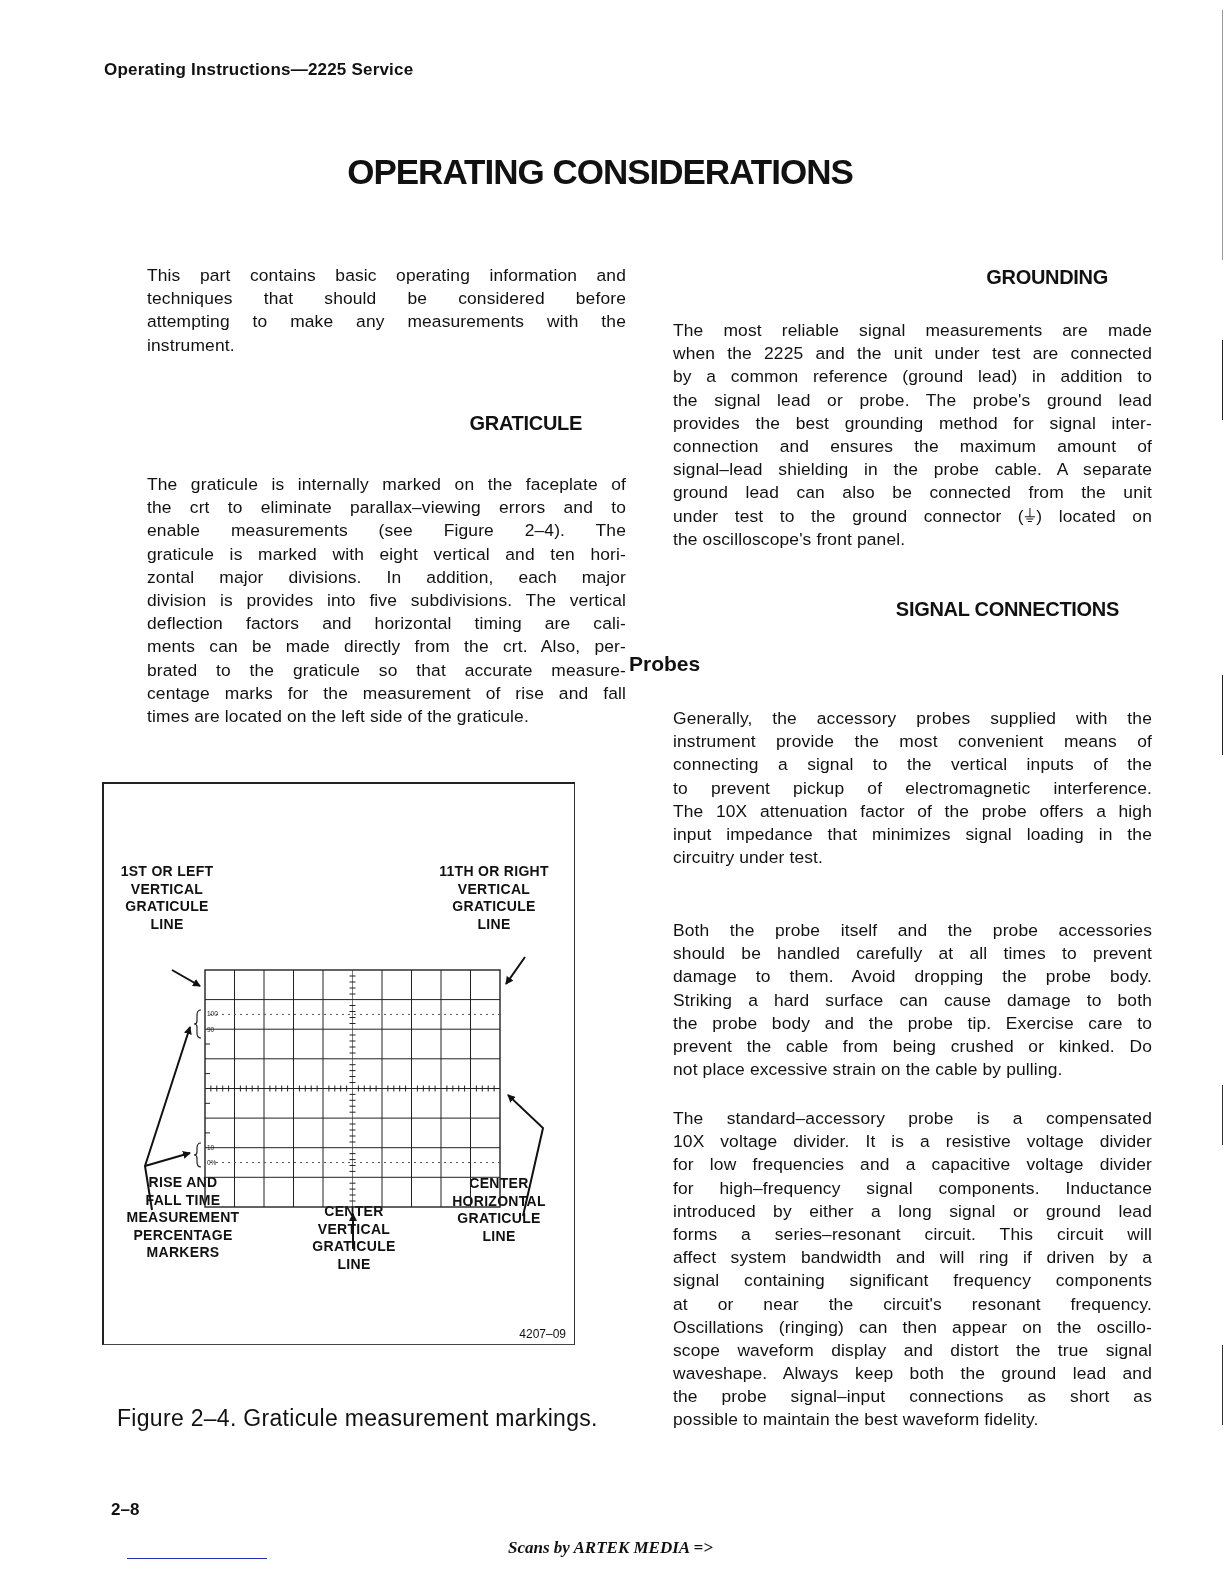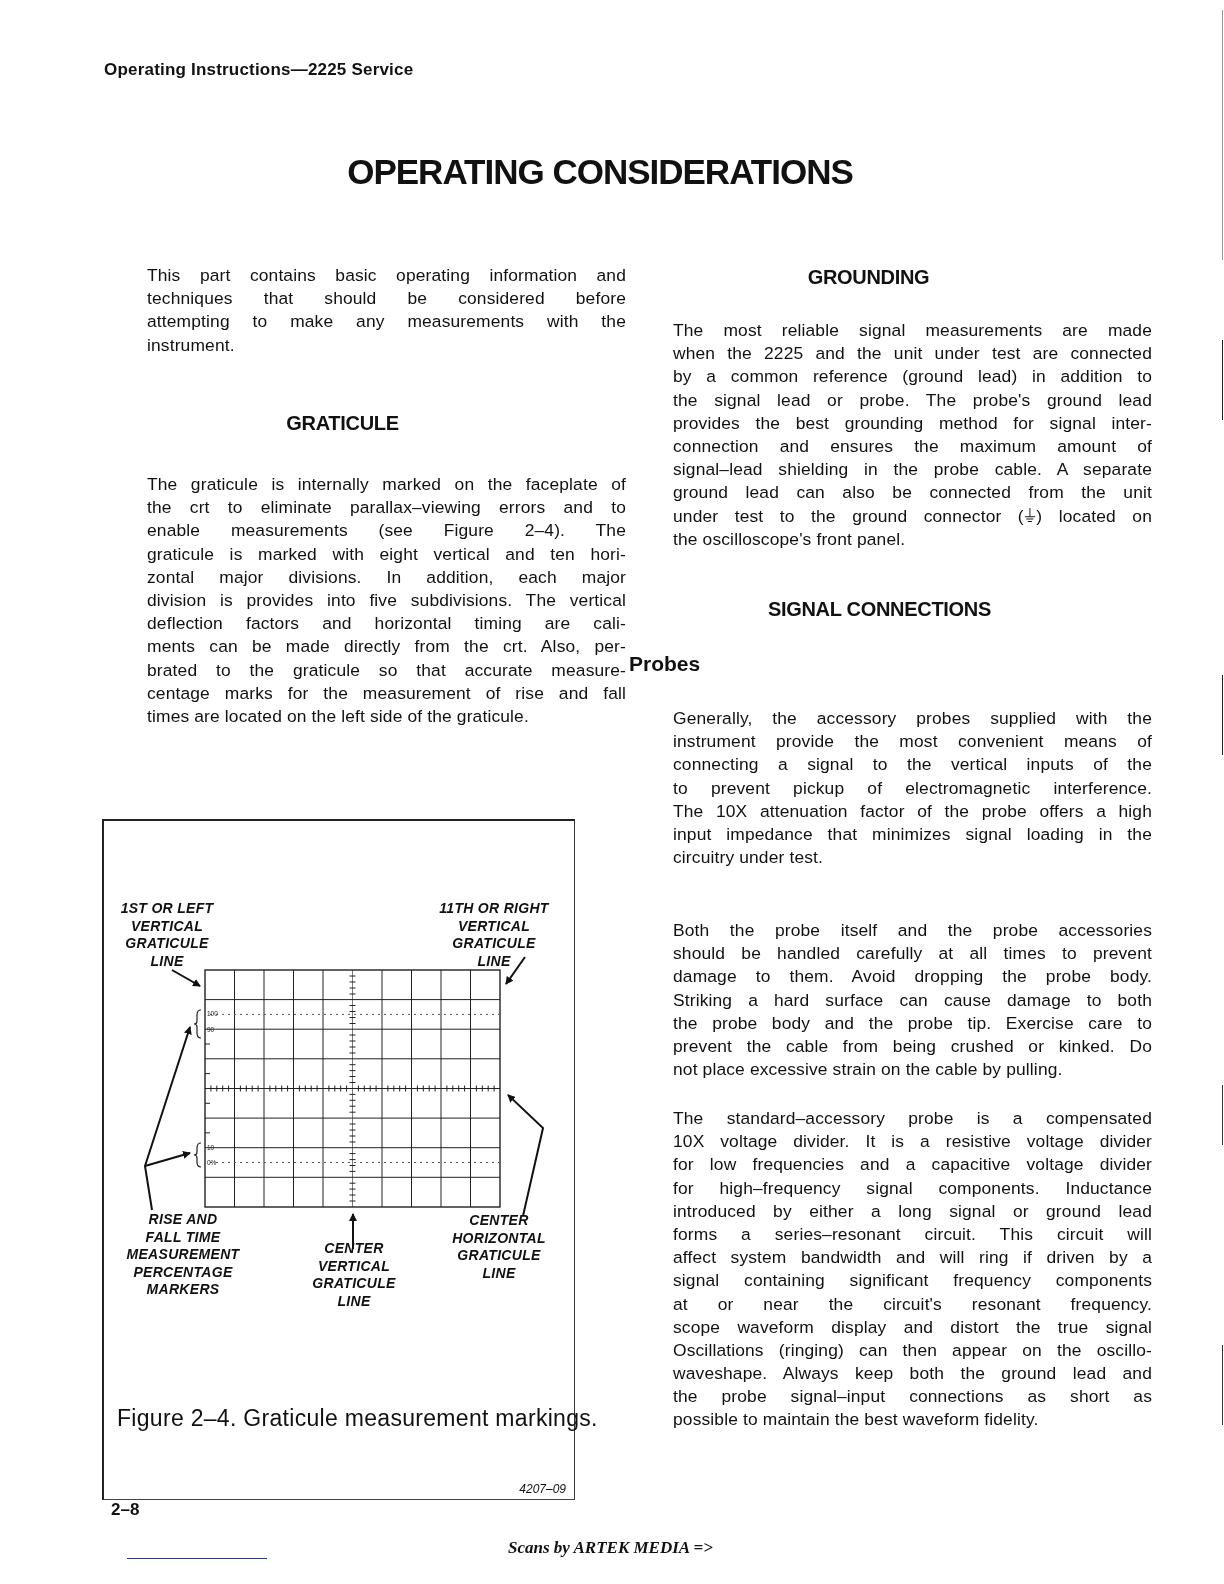--- a/index.html
+++ b/index.html
@@ -5,23 +5,23 @@
   html, body { margin: 0; padding: 0; background: #ffffff; }
   body { width: 1224px; height: 1584px; position: relative; overflow: hidden; color: #111; font-family: "Liberation Sans", sans-serif; }
   .abs { position: absolute; }
   .running-head { left: 104px; top: 60px; font-size: 17px; font-weight: bold; letter-spacing: 0.2px; }
   .page-title { left: 0; width: 1200px; top: 152px; text-align: center; font-size: 35px; font-weight: bold; letter-spacing: -1px; }
   .col-left { left: 103px; width: 479px; }
   .col-right { left: 629px; width: 479px; }
   .para { font-size: 17.4px; line-height: 23.2px; text-align: justify; letter-spacing: 0.15px; margin-left: 44px; }
   .para span.line { display: block; text-align: justify; text-align-last: justify; height: 23.2px; white-space: nowrap; }
   .para span.line.last { text-align-last: left; }
-  .sec-head { font-size: 20px; font-weight: bold; text-align: center; letter-spacing: -0.3px; }
+  .sec-head { font-size: 20px; font-weight: bold; text-align: right; letter-spacing: -0.3px; }
   .sub-head { font-size: 21px; font-weight: bold; }
-  .figure-frame { left: 102px; top: 819px; width: 473px; height: 681px; border-left: 2px solid #222; border-top: 2px solid #222; border-right: 1.5px solid #333; border-bottom: 1.5px solid #444; box-sizing: border-box; font-style: italic; }
+  .figure-frame { left: 102px; top: 782px; width: 473px; height: 563px; border-left: 2px solid #222; border-top: 2px solid #222; border-right: 1.5px solid #333; border-bottom: 1.5px solid #444; box-sizing: border-box; }
   .fig-label { font-size: 14px; font-weight: bold; text-align: center; line-height: 17.5px; letter-spacing: 0.3px; }
   .fig-id { font-size: 12px; right: 8px; bottom: 3px; }
   .caption { left: 117px; top: 1405px; font-size: 23px; font-weight: normal; letter-spacing: 0.3px; }
   .page-num { left: 111px; top: 1500px; font-size: 17px; font-weight: bold; }
   .scan-credit { left: 508px; top: 1538px; font-family: "Liberation Serif", serif; font-style: italic; font-weight: bold; font-size: 17px; }
   .blue-rule { left: 127px; top: 1558px; width: 140px; height: 1px; background: #2233aa; }
   .edge-line { left: 1222px; width: 1px; background: #666; }
   svg text { font-family: "Liberation Sans", sans-serif; }
 </style>
 </head>
@@ -272,22 +272,22 @@
 <div class="abs col-right para" style="top:1107px;">
   <span class="line">The standard–accessory probe is a compensated</span>
   <span class="line">10X voltage divider. It is a resistive voltage divider</span>
   <span class="line">for low frequencies and a capacitive voltage divider</span>
   <span class="line">for high–frequency signal components. Inductance</span>
   <span class="line">introduced by either a long signal or ground lead</span>
   <span class="line">forms a series–resonant circuit. This circuit will</span>
   <span class="line">affect system bandwidth and will ring if driven by a</span>
   <span class="line">signal containing significant frequency components</span>
   <span class="line">at or near the circuit's resonant frequency.</span>
+  <span class="line">Oscillations (ringing) can then appear on the oscillo-</span>
   <span class="line">scope waveform display and distort the true signal</span>
-  <span class="line">Oscillations (ringing) can then appear on the oscillo-</span>
   <span class="line">waveshape. Always keep both the ground lead and</span>
   <span class="line">the probe signal–input connections as short as</span>
   <span class="line last">possible to maintain the best waveform fidelity.</span>
 </div>
 
 <div class="abs page-num">2–8</div>
 <div class="abs scan-credit">Scans by ARTEK MEDIA =&gt;</div>
 <div class="abs blue-rule"></div>
 
 <div class="abs edge-line" style="top:10px; height:250px; background:#999;"></div>

